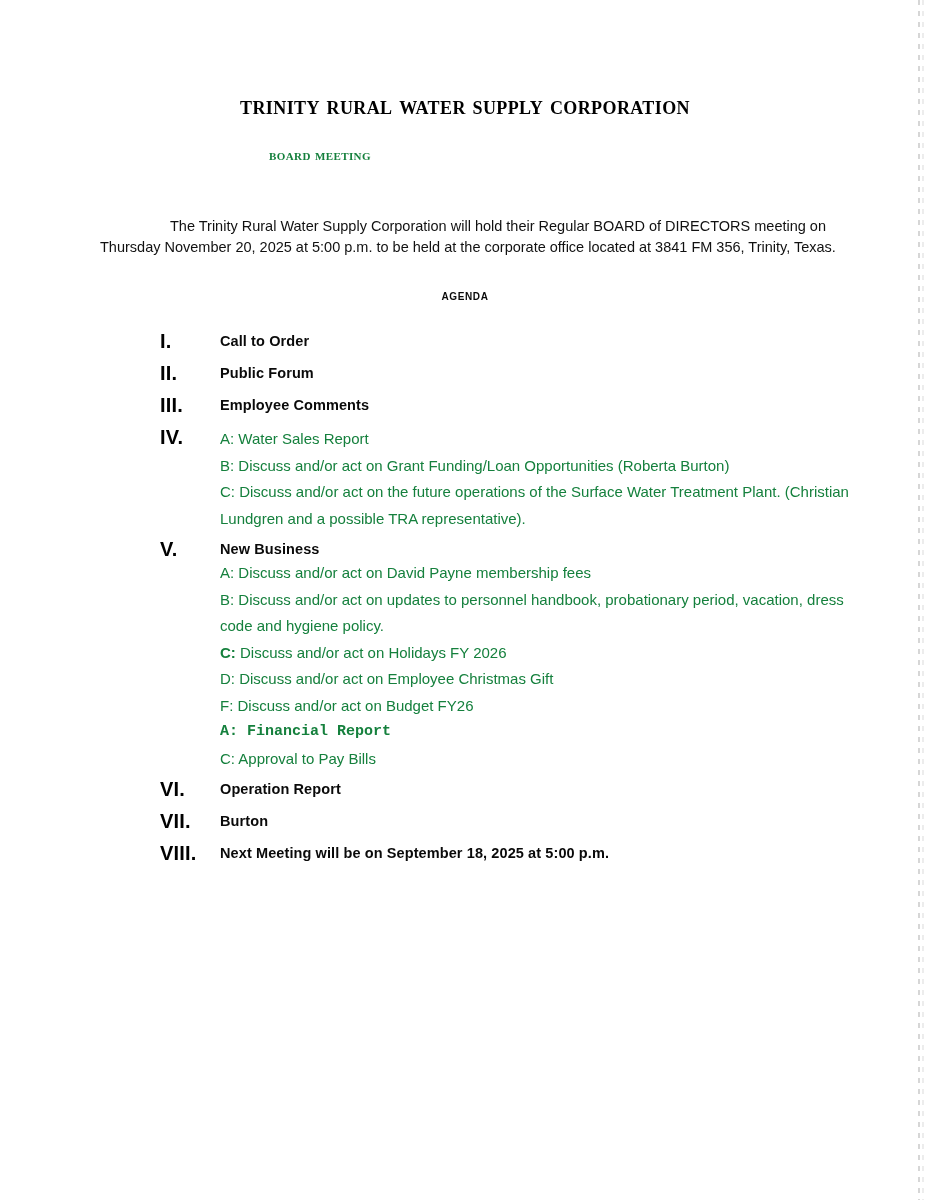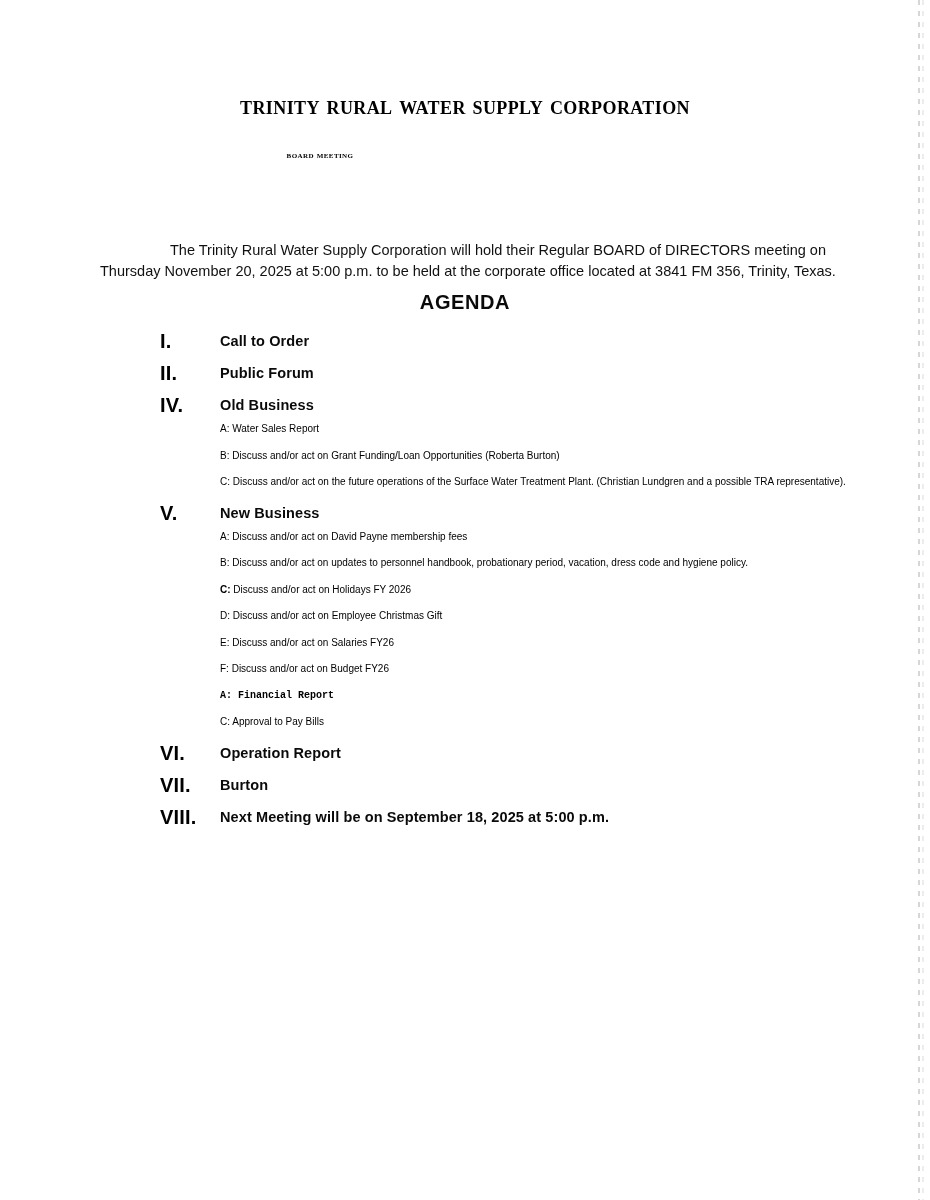--- a/index.html
+++ b/index.html
@@ -56,37 +56,37 @@
     line-height: 1.1;
   }
   .doc-title.sub {
     margin-top: 22px;
   }
 
   
   .intro {
     position: absolute;
     left: 100px;
-    top: 240px;
+    top: 216px;
     width: 752px;
     font-size: 14.5px;
     line-height: 21px;
     text-indent: 70px;
     text-align: left;
     color: #111;
   }
 
   
   .agenda-heading {
     position: absolute;
     left: 0;
     top: 291px;
     width: 930px;
     text-align: center;
-    font-size: 20px;
+    font-size: 10px;
     font-weight: bold;
     letter-spacing: 0.6px;
   }
 
   
   .agenda {
     position: absolute;
     left: 0;
     top: 330px;
     width: 930px;
@@ -112,23 +112,23 @@
     font-size: 14.5px;
     font-weight: bold;
     line-height: 22px;
     letter-spacing: 0.1px;
   }
   .subs {
     margin-left: 220px;
     padding-right: 75px;
   }
   .sub {
-    font-size: 10px;
+    font-size: 15px;
     line-height: 26.5px;
-    color: #000000;
+    color: #15803d;
     max-width: 640px;
   }
   .sub.bold-prefix > .pfx {
     font-weight: bold;
   }
   .sub.all-bold {
     font-weight: bold;
     font-family: Liberation Mono, monospace;
   }
   .spacer-sm { height: 6px; }
@@ -153,38 +153,40 @@
   <div class="agenda">
       <div class="agenda-item">
         <div class="num">I.</div>
         <div class="heading">Call to Order</div>
       </div>
       <div class="agenda-item">
         <div class="num">II.</div>
         <div class="heading">Public Forum</div>
       </div>
       <div class="agenda-item">
+        <div class="num">III.</div>
+        <div class="heading">Employee Comments</div>
+      </div>
+      <div class="agenda-item">
         <div class="num">IV.</div>
-        <div class="heading">Old Business</div>
         <div class="subs">
           <div class="sub"><span class="pfx">A:</span><span> Water Sales Report</span></div>
           <div class="sub"><span class="pfx">B:</span><span> Discuss and/or act on Grant Funding/Loan Opportunities (Roberta Burton)</span></div>
           <div class="sub"><span class="pfx">C:</span><span> Discuss and/or act on the future operations of the Surface Water Treatment Plant. (Christian Lundgren and a possible TRA representative).</span></div>
         </div>
         <div class="spacer-sm"></div>
       </div>
       <div class="agenda-item">
         <div class="num">V.</div>
         <div class="heading">New Business</div>
         <div class="subs">
           <div class="sub"><span class="pfx">A:</span><span> Discuss and/or act on David Payne membership fees</span></div>
           <div class="sub"><span class="pfx">B:</span><span> Discuss and/or act on updates to personnel handbook, probationary period, vacation, dress code and hygiene policy.</span></div>
           <div class="sub bold-prefix"><span class="pfx">C:</span><span> Discuss and/or act on Holidays FY 2026</span></div>
           <div class="sub"><span class="pfx">D:</span><span> Discuss and/or act on Employee Christmas Gift</span></div>
-          <div class="sub"><span class="pfx">E:</span><span> Discuss and/or act on Salaries FY26</span></div>
           <div class="sub"><span class="pfx">F:</span><span> Discuss and/or act on Budget FY26</span></div>
           <div class="sub all-bold"><span class="pfx">A:</span><span> Financial Report</span></div>
           <div class="sub"><span class="pfx">C:</span><span> Approval to Pay Bills</span></div>
         </div>
         <div class="spacer-sm"></div>
       </div>
       <div class="agenda-item">
         <div class="num">VI.</div>
         <div class="heading">Operation Report</div>
       </div>

